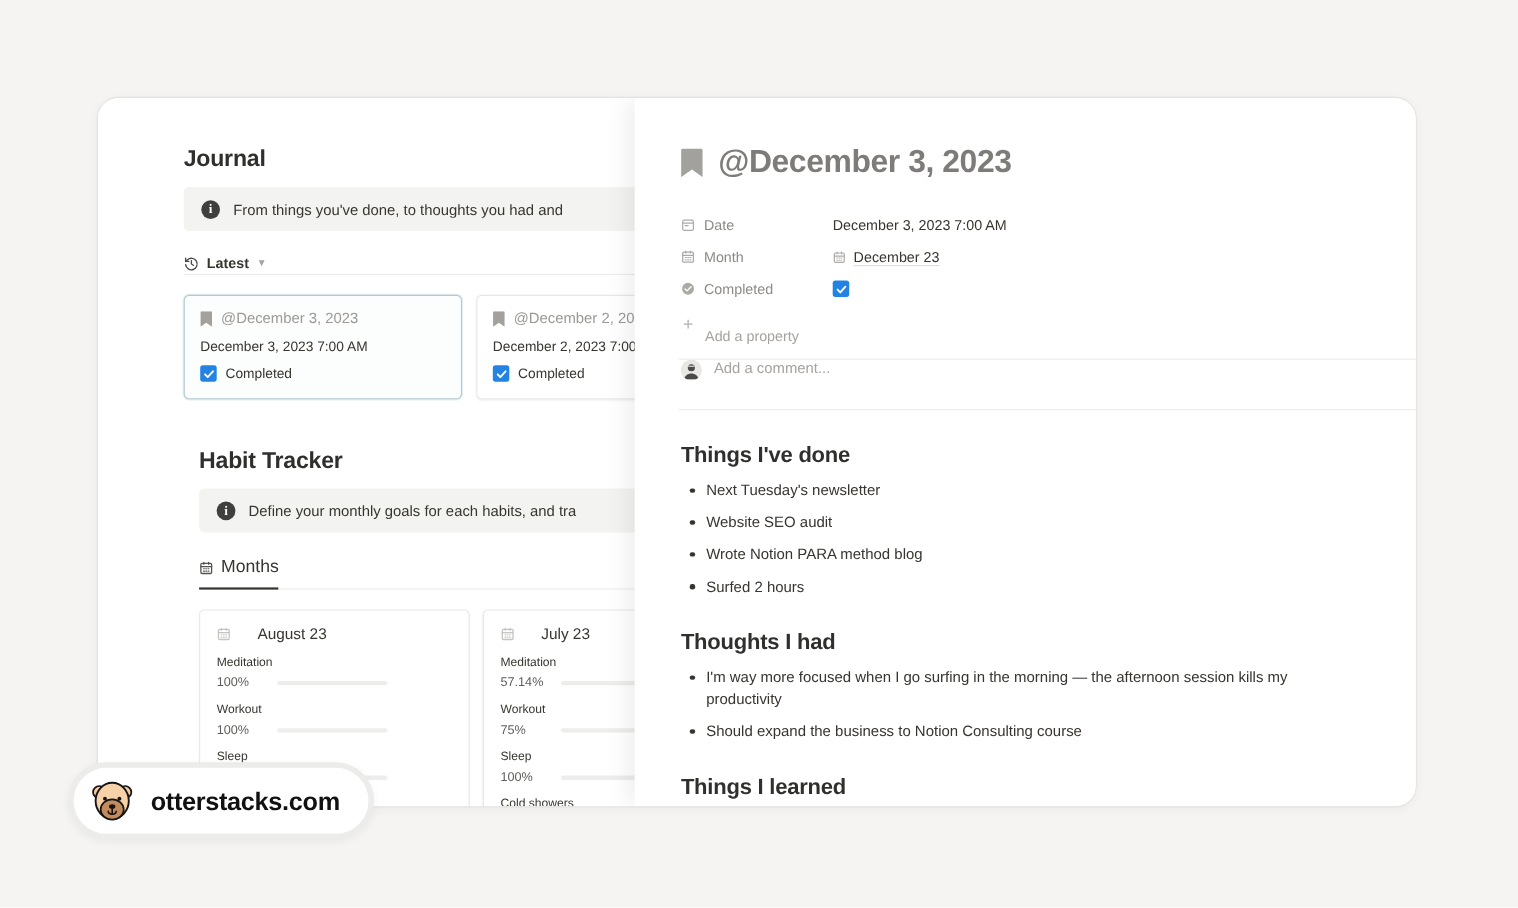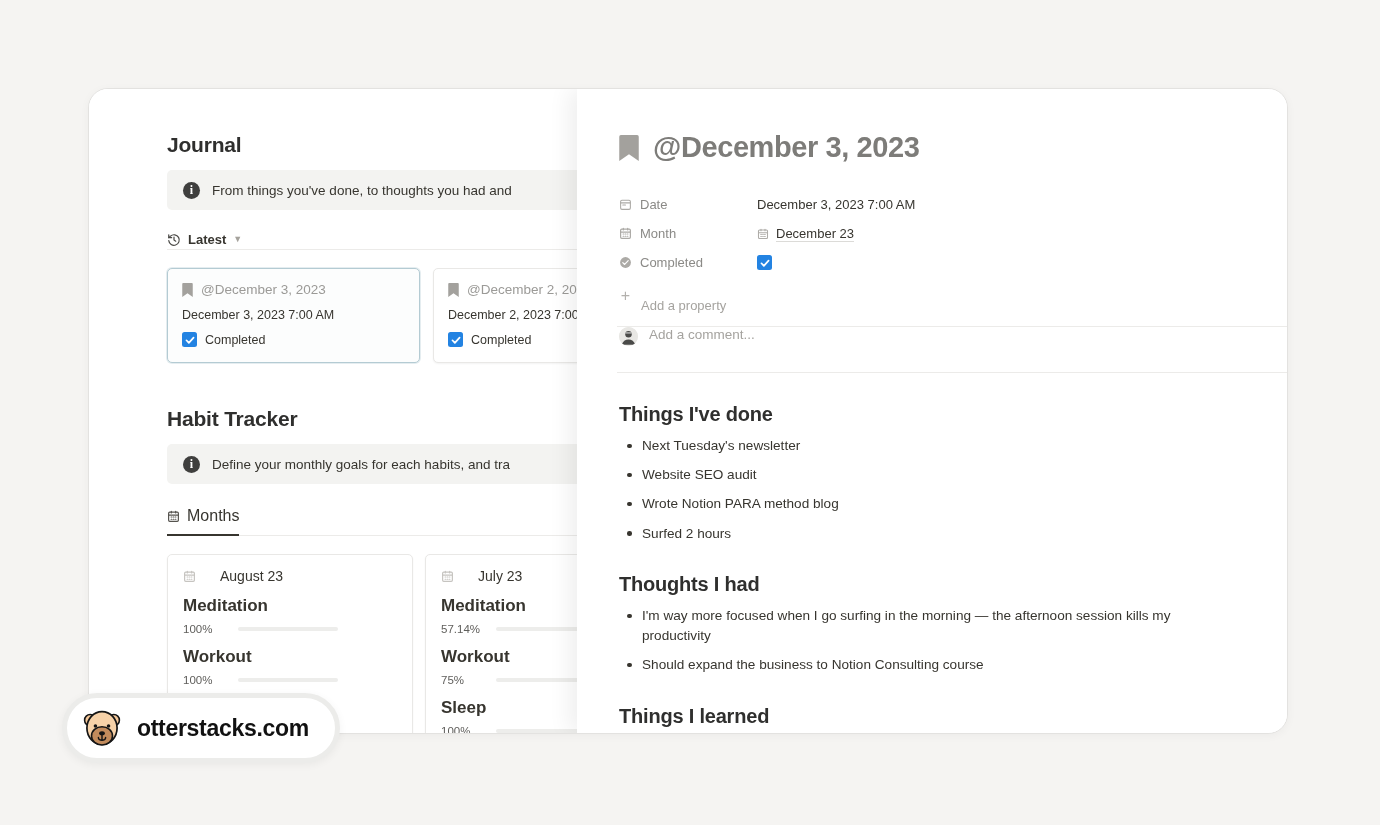--- a/index.html
+++ b/index.html
@@ -148,21 +148,21 @@
     border-radius: 2.5px;
     background: #2383e2;
     display: flex; align-items: center; justify-content: center;
     flex: 0 0 auto;
   }
   .checkbox svg { display: block; }
 
   .bookmark-icon { color: #a3a19d; display: flex; flex: 0 0 auto; }
 
   
-  .habit-block { margin-top: 44px; }
+  .habit-block { margin-top: 44px; margin-left: 14px; }
 
   .tabs-row {
     margin-top: 23px;
     width: 420px;
     border-bottom: 1px solid #ecebe9;
     display: flex;
   }
   .tab {
     display: flex; align-items: center; gap: 7px;
     padding-bottom: 9px;
@@ -196,22 +196,22 @@
   }
   .h-card-title .t {
     font-size: 14px;
     color: #37352f;
     font-weight: 400;
     white-space: nowrap;
   }
   .h-cal { color: #c6c4c0; display:flex; flex:0 0 auto; }
 
   .habit-name {
-    font-size: 17px;
-    font-weight: 700;
+    font-size: 11px;
+    font-weight: 400;
     color: #37352f;
     margin-bottom: 7px;
     white-space: nowrap;
   }
   .habit-prog {
     display: flex; align-items: center; gap: 9px;
     margin-bottom: 12px;
   }
   .habit-pct {
     font-size: 11.5px;

